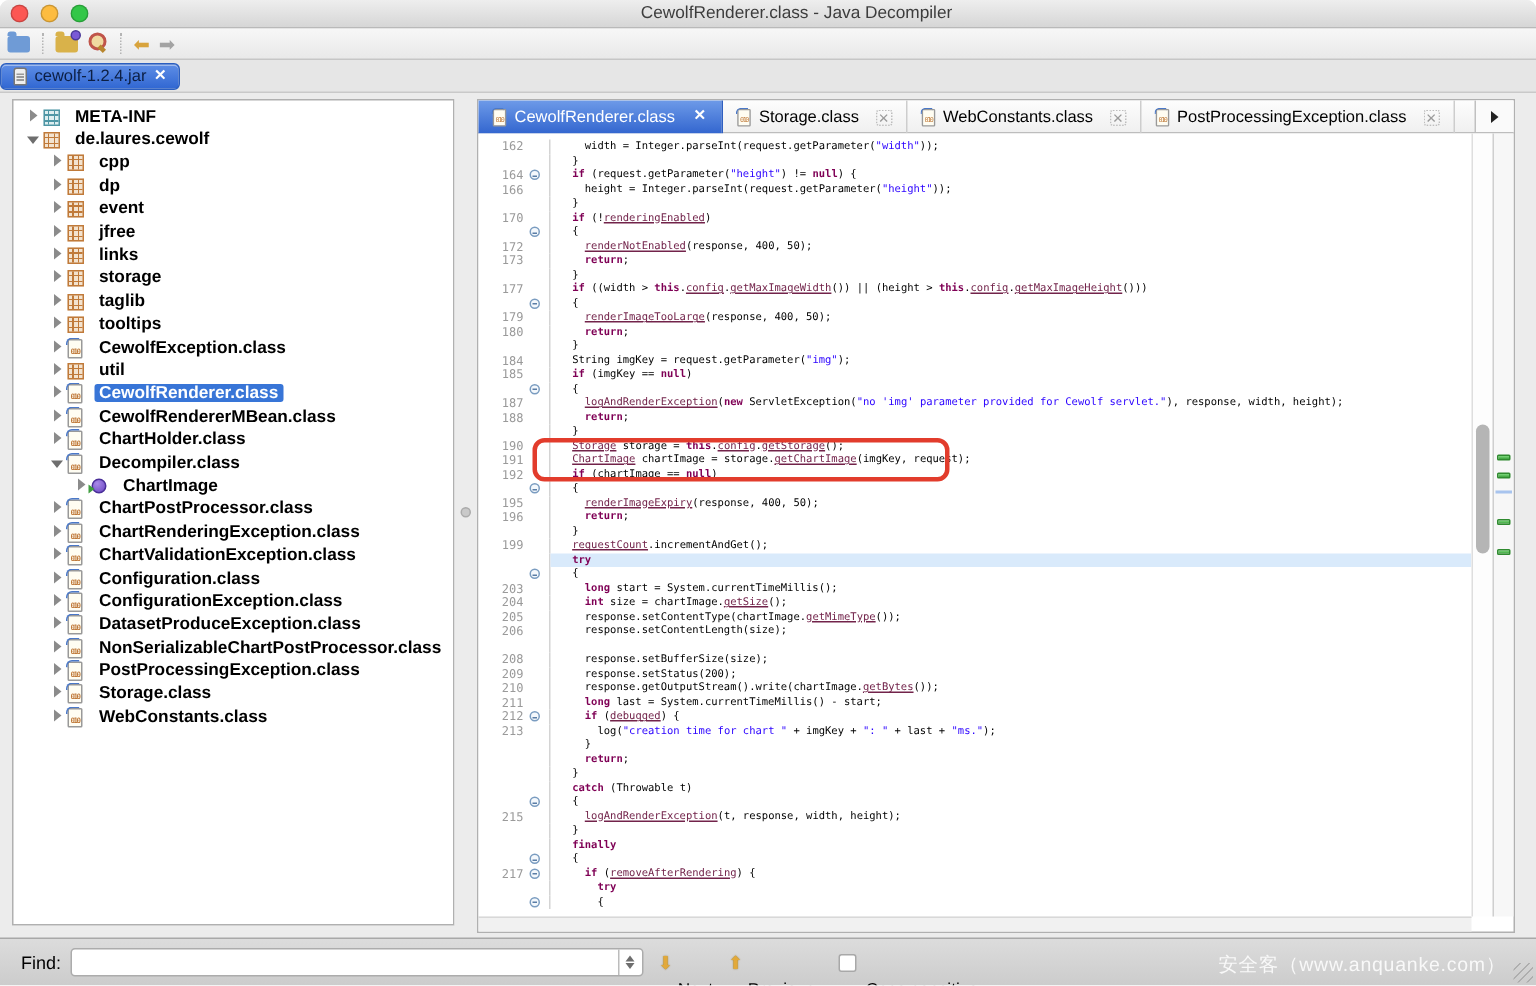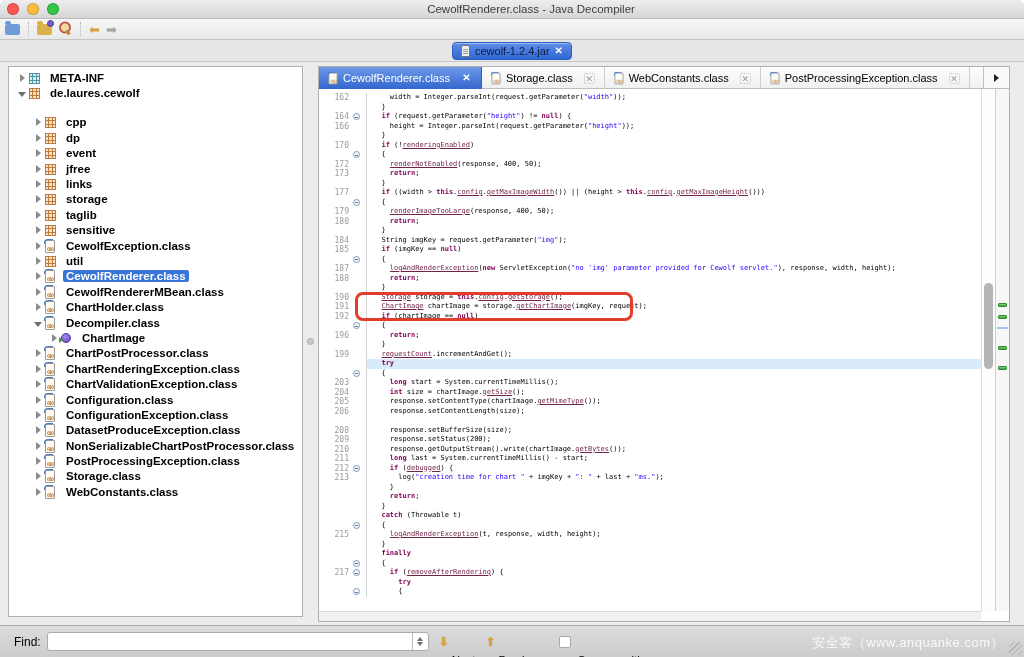--- a/index.html
+++ b/index.html
@@ -24,21 +24,21 @@
   .f-blue{ background:#6f9bd6; } .f-yellow{ background:#d9b24a; }
   .f-dot { position:absolute; right:-2px; top:-4px; width:7px; height:7px; border-radius:50%; background:#7a5ad6; border:1px solid #4a3a99; }
   .icon-search { width:14px; height:14px; position:relative; display:inline-block; transform:rotate(-45deg); }
   .icon-search::before{ content:""; position:absolute; left:2px; top:0; width:8px; height:8px; border:2px solid #c0544a; border-radius:50%; background:#f0d9a0;}
   .icon-search::after{ content:""; position:absolute; left:5px; top:9px; width:3px; height:5px; background:#b8862e; }
   .nav-arrow { font-size:13px; line-height:13px; }
   .a-back{ color:#d8a33c; } .a-fwd{ color:#a3a3a3; }
 
   
   #jarbar { position:absolute; left:0; top:40px; width:1024px; height:22px; background:#e6e6e6;
-    border-bottom:1px solid #c9c9c9; display:flex; justify-content:center; align-items:center; }
+    border-bottom:1px solid #c9c9c9; display:flex; align-items:center; }
   #jar-tab { height:18px; padding:0 8px; border-radius:4px; display:flex; align-items:center; gap:5px;
     background:linear-gradient(#5e8ee6,#3167d2); border:1px solid #2a5ec0; box-shadow:inset 0 1px 0 rgba(255,255,255,.4); }
   .icon-jar { width:9px; height:12px; background:#efefef; border:1px solid #777; border-radius:2px 2px 1px 1px; position:relative; }
   .icon-jar::before { content:""; position:absolute; left:1px; top:3px; right:1px; height:5px;
     background:repeating-linear-gradient(#9a9a9a 0 1px, transparent 1px 2px); }
   #jar-label { font-size:11px; color:#0c1f44; }
   .close-x-white { color:#ffffff; font-size:10px; font-weight:bold; line-height:10px; }
 
   
   #tree-panel { position:absolute; left:8px; top:66px; width:295px; height:551px; background:#ffffff;
@@ -168,21 +168,21 @@
         </span>
         <span class="tlabel">META-INF</span>
       </div>
       <div class="tree-row" style="padding-left: 6px;">
         <span class="tw"><span class="tri tri-down"></span></span>
         <span class="ticon">
           <span class="ip ip-orange" style="display:block"></span>
         </span>
         <span class="tlabel">de.laures.cewolf</span>
       </div>
-      <div class="tree-row" style="padding-left: 22px; margin-top: 14px;">
+      <div class="tree-row" style="padding-left: 22px;">
         <span class="tw"><span class="tri tri-right"></span></span>
         <span class="ticon">
           <span class="ip ip-orange" style="display:block"></span>
         </span>
         <span class="tlabel">cpp</span>
       </div>
       <div class="tree-row" style="padding-left: 22px;">
         <span class="tw"><span class="tri tri-right"></span></span>
         <span class="ticon">
           <span class="ip ip-orange" style="display:block"></span>
@@ -222,21 +222,21 @@
         <span class="ticon">
           <span class="ip ip-orange" style="display:block"></span>
         </span>
         <span class="tlabel">taglib</span>
       </div>
       <div class="tree-row" style="padding-left: 22px;">
         <span class="tw"><span class="tri tri-right"></span></span>
         <span class="ticon">
           <span class="ip ip-orange" style="display:block"></span>
         </span>
-        <span class="tlabel">sensitive</span>
+        <span class="tlabel">tooltips</span>
       </div>
       <div class="tree-row" style="padding-left: 22px;">
         <span class="tw"><span class="tri tri-right"></span></span>
         <span class="ticon">
           <span class="ic-class" style="display:block"></span>
         </span>
         <span class="tlabel">CewolfException.class</span>
       </div>
       <div class="tree-row" style="padding-left: 22px;">
         <span class="tw"><span class="tri tri-right"></span></span>
@@ -512,20 +512,25 @@
           <span class="cr-num">192</span>
           <span class="cr-fold"></span>
           <span class="cr-text"><span class="p">  </span><span class="k">if</span><span class="p"> (chartImage == </span><span class="k">null</span><span class="p">)</span></span>
         </div>
         <div class="code-row">
           <span class="cr-num"></span>
           <span class="cr-fold">
             <span class="fold-dot"></span>
           </span>
           <span class="cr-text"><span class="p">  {</span></span>
+        </div>
+        <div class="code-row">
+          <span class="cr-num">195</span>
+          <span class="cr-fold"></span>
+          <span class="cr-text"><span class="p">    </span><span class="l">renderImageExpiry</span><span class="p">(response, 400, 50);</span></span>
         </div>
         <div class="code-row">
           <span class="cr-num">196</span>
           <span class="cr-fold"></span>
           <span class="cr-text"><span class="p">    </span><span class="k">return</span><span class="p">;</span></span>
         </div>
         <div class="code-row">
           <span class="cr-num"></span>
           <span class="cr-fold"></span>
           <span class="cr-text"><span class="p">  }</span></span>

